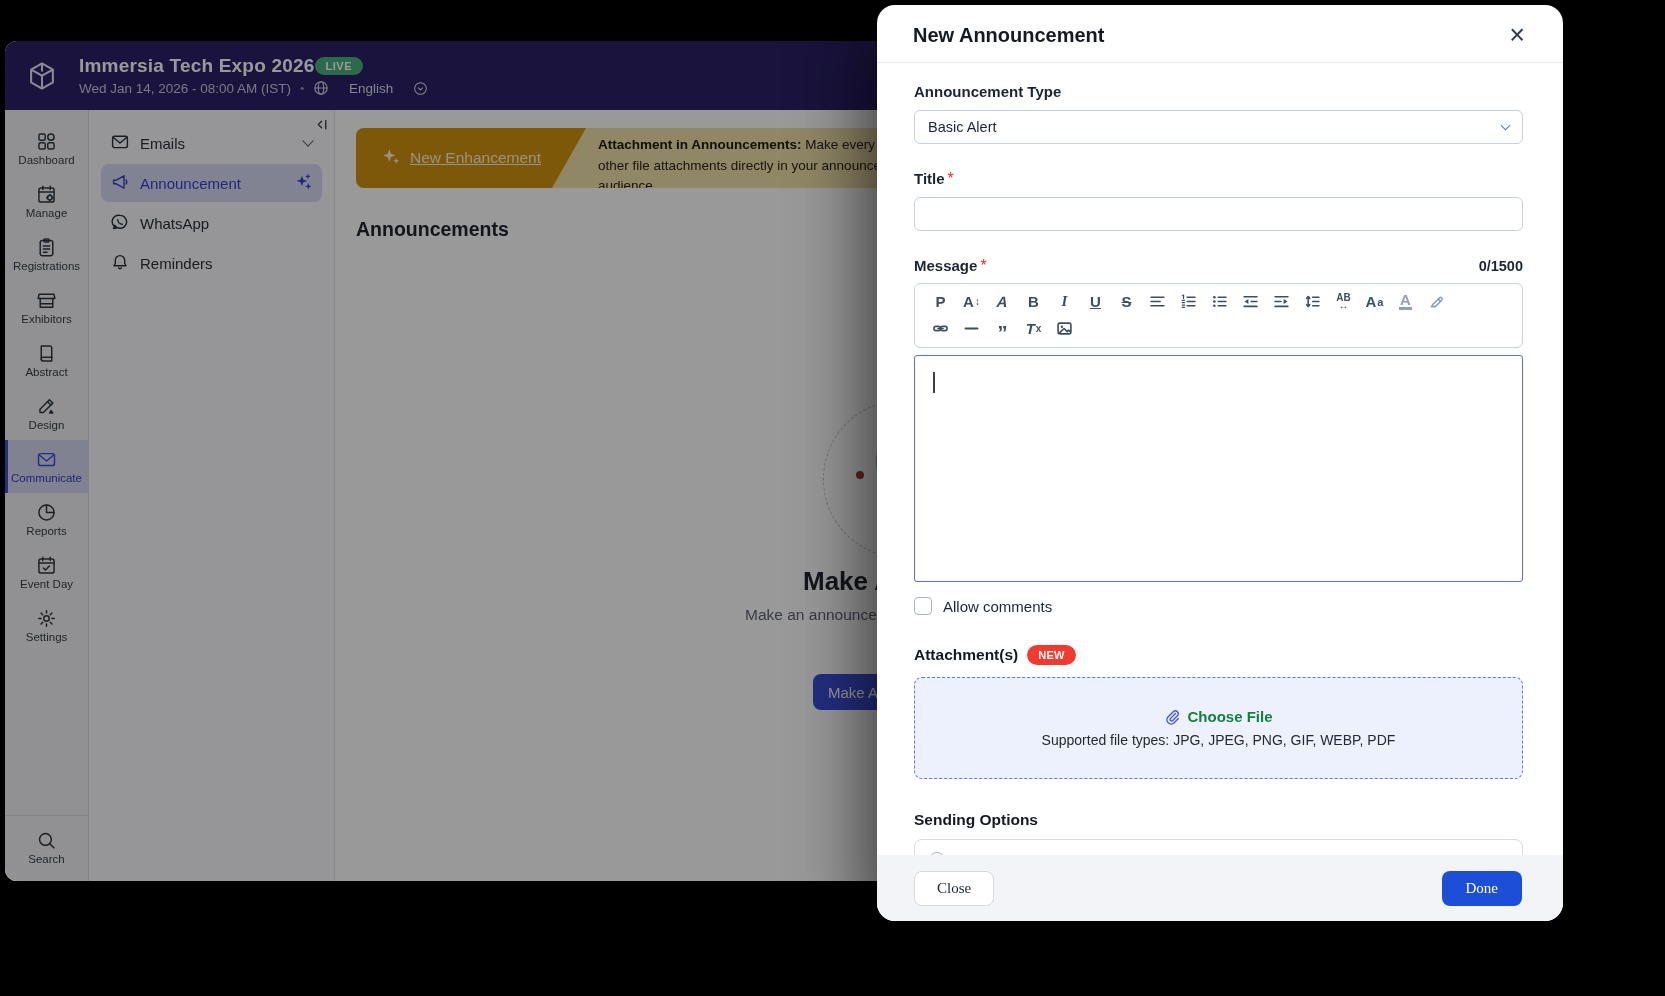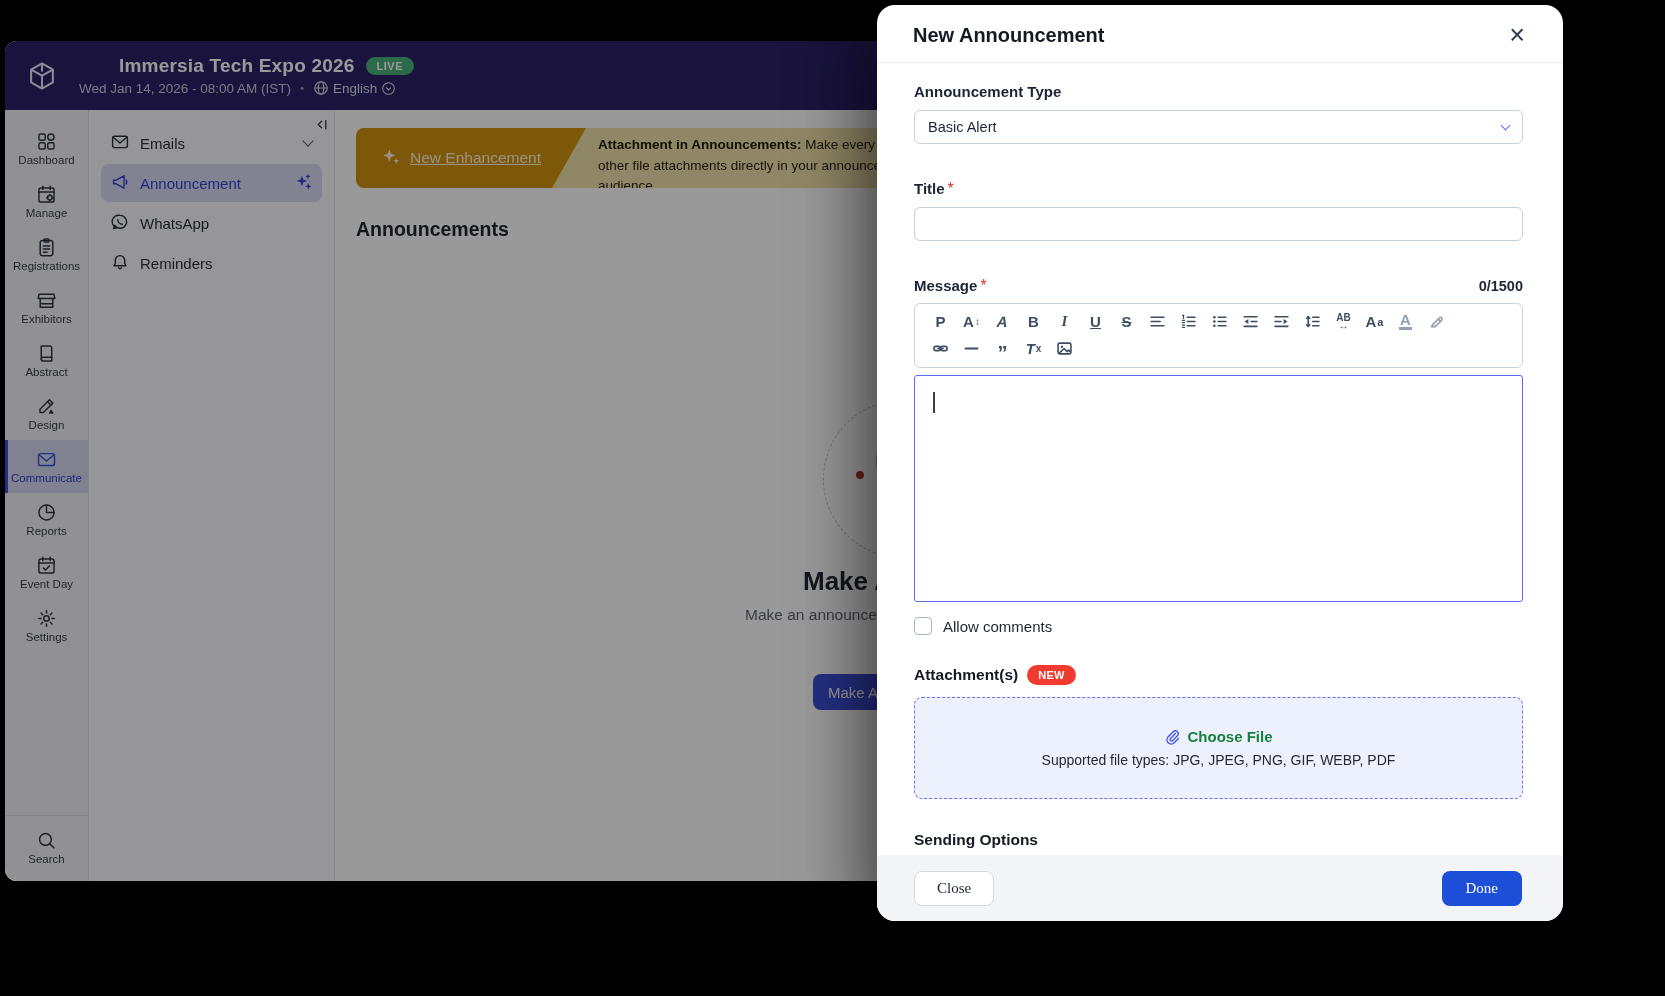--- a/index.html
+++ b/index.html
@@ -9,27 +9,27 @@
 
   
   .app{position:absolute;left:5px;top:41px;width:1558px;height:840px;border-radius:12px;
        background:#fff;overflow:hidden;}
   .dim{position:absolute;inset:0;background:rgba(0,0,0,.40);z-index:50;pointer-events:none;}
 
   
   .hdr{height:69px;background:#2a2166;display:flex;align-items:center;padding:0 0 0 16px;}
   .logo{width:42px;height:42px;display:flex;align-items:center;justify-content:center;color:#e8e9f4;}
   .hmeta{margin-left:16px;display:flex;flex-direction:column;gap:3px;}
-  .hrow1{display:flex;align-items:center;gap:11px;margin-left:40px;}
+  .hrow1{display:flex;align-items:center;}
   .htitle{color:#fff;font-size:19px;font-weight:600;letter-spacing:.2px;}
   .live{background:#4caf7d;color:#fff;font-size:11px;font-weight:700;letter-spacing:.5px;
         padding:3px 11px;border-radius:11px;}
   .hrow2{display:flex;align-items:center;gap:9px;color:#c9cade;font-size:13.5px;}
   .hdot{font-size:11px;color:#9a9bb8;}
-  .hlang{display:flex;align-items:center;gap:4px;color:#dedfec;}
+  .hlang{display:flex;align-items:center;gap:20px;color:#dedfec;}
 
   .appbody{display:flex;height:771px;}
 
   
   .rail{width:84px;background:#f2f2f5;border-right:1px solid #dcdde2;display:flex;flex-direction:column;
         align-items:stretch;padding-top:12px;}
   .ritem{display:flex;flex-direction:column;align-items:center;gap:0;padding:9px 2px;
          color:#3a4049;font-size:11.5px;cursor:pointer;}
   .ritem svg{color:#2f3640;}
   .ritem.sel{background:#d7d9f2;box-shadow:inset 3px 0 0 #3c4ed9;color:#3340c8;}
@@ -77,21 +77,21 @@
   .modal{position:absolute;left:877px;top:5px;width:686px;height:916px;background:#fff;border-radius:18px;
          box-shadow:-12px 14px 70px rgba(0,0,0,.6);z-index:100;overflow:hidden;}
   .m-hdr{padding:17px 36px 13px;display:flex;align-items:center;justify-content:space-between;
          border-bottom:1px solid #e7eaef;}
   .m-title{font-size:20px;font-weight:700;color:#141a24;}
   .m-close{font-size:27px;line-height:1;color:#2b3950;font-weight:300;cursor:pointer;background:none;border:none;
            padding:0 2px;font-family:inherit;}
   .m-body{padding:20px 40px 0 37px;position:relative;height:793px;overflow:hidden;}
   .flabel{font-size:15px;font-weight:600;color:#1c2536;}
   .req{color:#e0302a;margin-left:3px;}
-  .fgroup{margin-bottom:36px;}
+  .fgroup{margin-bottom:26px;}
   .select{margin-top:9px;height:34px;border:1px solid #c6cfdd;border-radius:6px;display:flex;align-items:center;
           justify-content:space-between;padding:0 13px;font-size:14.5px;color:#1c2536;cursor:pointer;background:#fff;}
   .select .chev{border-color:#5b6cf0;margin-top:-3px;width:7px;height:7px;}
   .tinput{margin-top:9px;height:34px;border:1px solid #c6cfdd;border-radius:6px;width:100%;background:#fff;}
 
   .msg-row{display:flex;align-items:baseline;justify-content:space-between;}
   .counter{font-size:14.5px;font-weight:700;color:#1c2536;margin-left:12px;}
   .toolbar{margin-top:8px;border:1px solid #c9d2e0;border-radius:6px;padding:4px 10px 5px;}
   .tb-row{display:flex;align-items:center;}
   .tb{width:31px;height:27px;display:flex;align-items:center;justify-content:center;color:#3d4e63;

